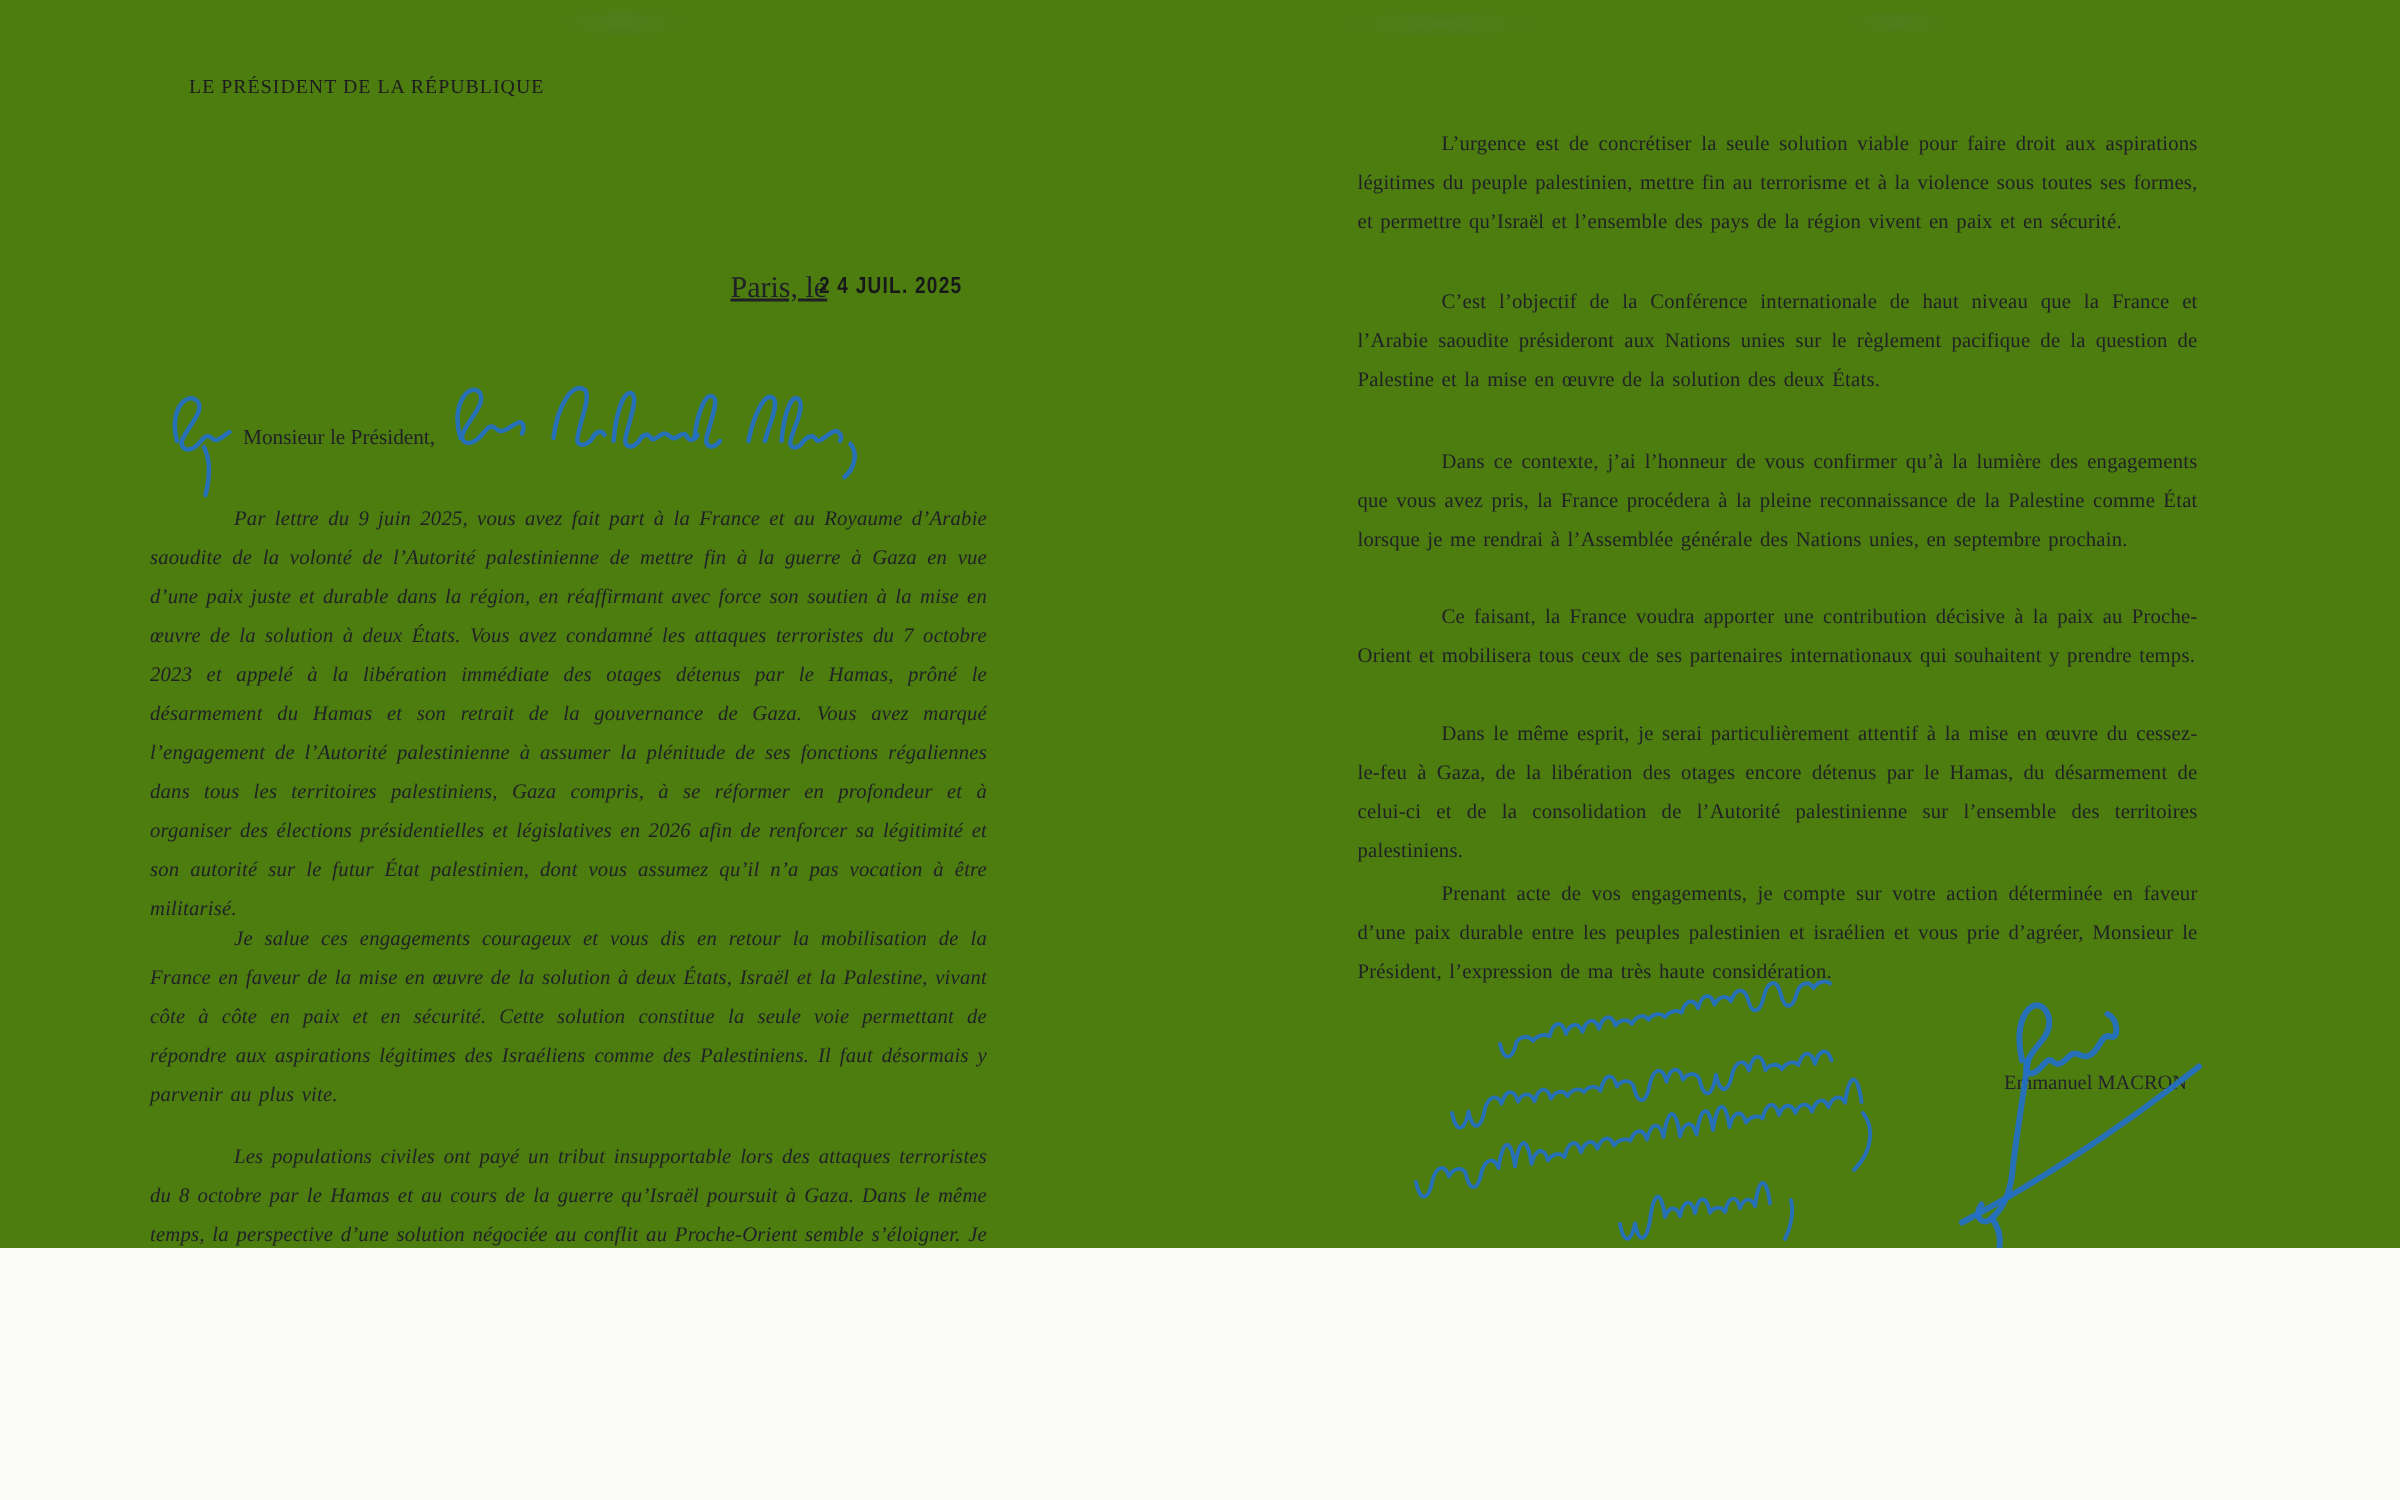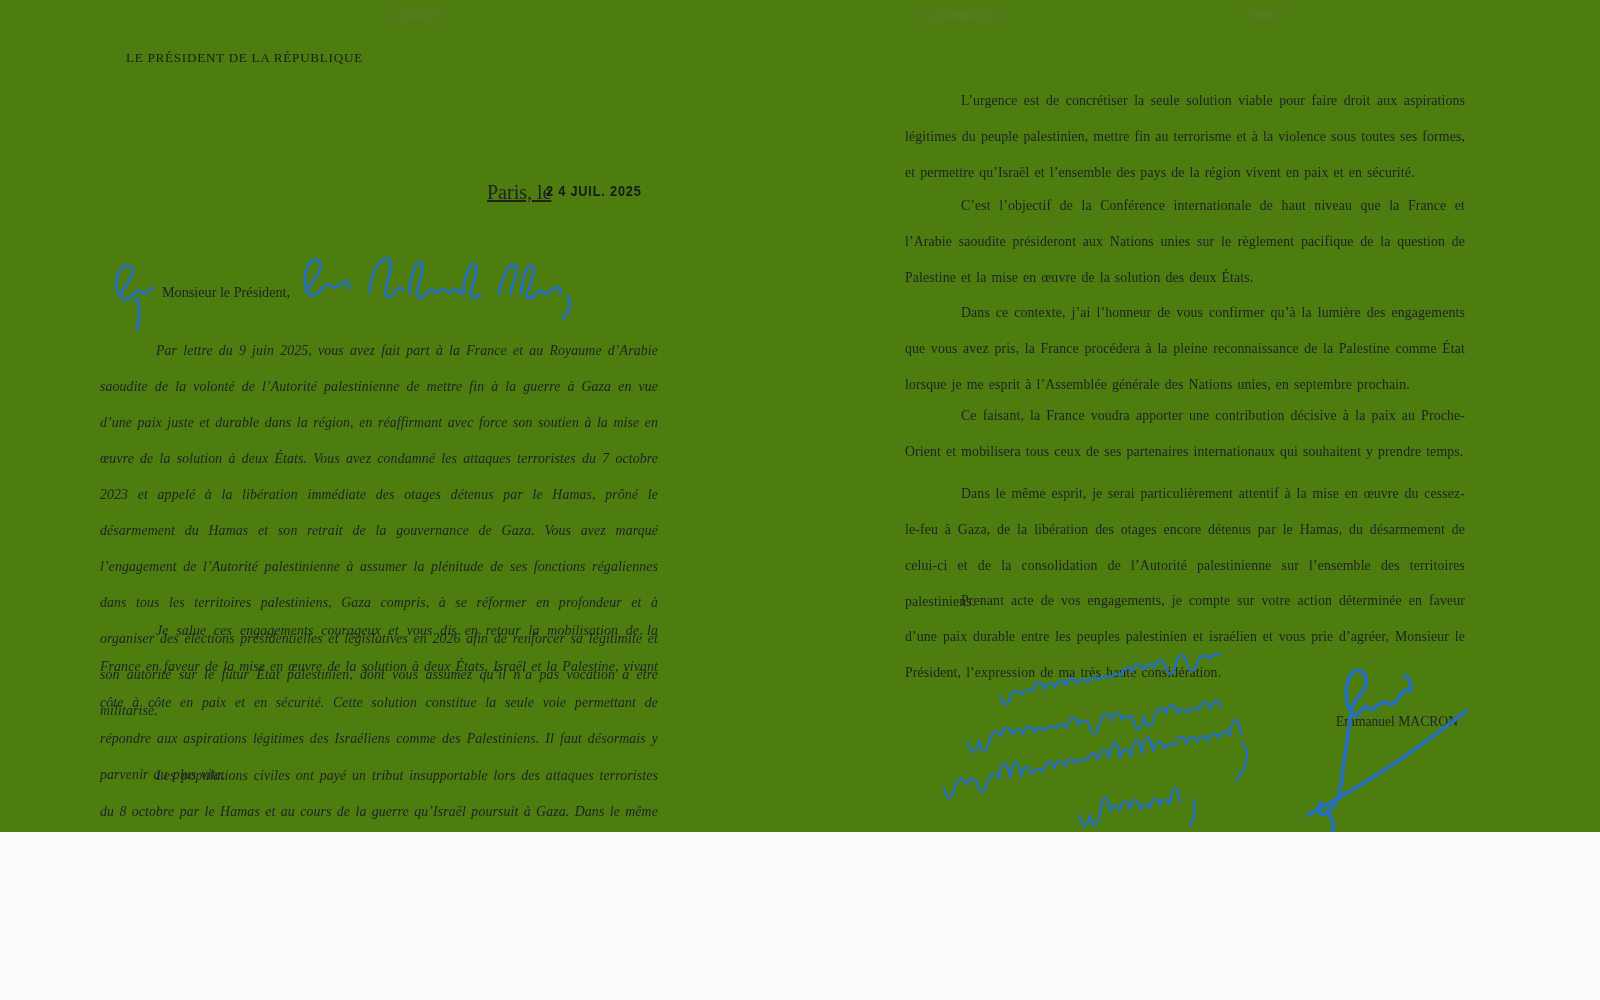--- a/index.html
+++ b/index.html
@@ -7,21 +7,21 @@
   .canvas{
     position:relative;width:1600px;height:832px;overflow:hidden;
     background:#4d7c0f;
     font-family:"Liberation Serif", serif;
     color:#1f2126;
   }
   .abs{position:absolute;}
   
   .para{
     position:absolute;margin:0;
-    font-size:13.8px;line-height:36px;
+    font-size:13.8px;line-height:26px;
     text-align:justify;text-align-last:left;
     text-indent:56px;word-spacing:0.10em;letter-spacing:0.01em;
   }
   .lp{left:100px;width:558px;font-style:italic;}
   .rp{left:905px;width:560px;}
   .lp1{top:333px}.lp2{top:613px}.lp3{top:758px}
   .rp1{top:83px}.rp2{top:188px}.rp3{top:295px}.rp4{top:398px}.rp5{top:476px}.rp6{top:583px}
 
   .letterhead{
     left:126px;top:50px;font-size:13.2px;letter-spacing:.7px;color:#1c1c1e;
@@ -85,21 +85,21 @@
     <p class="para lp lp3">Les populations civiles ont payé un tribut insupportable lors des attaques terroristes du 8 octobre par le Hamas et au cours de la guerre qu’Israël poursuit à Gaza. Dans le même temps, la perspective d’une solution négociée au conflit au Proche-Orient semble s’éloigner. Je ne m’y résous pas.</p>
 
     <div class="abs recipient">
     </div>
   </section>
 
   <section>
 
     <p class="para rp rp1">L’urgence est de concrétiser la seule solution viable pour faire droit aux aspirations légitimes du peuple palestinien, mettre fin au terrorisme et à la violence sous toutes ses formes, et permettre qu’Israël et l’ensemble des pays de la région vivent en paix et en sécurité.</p>
     <p class="para rp rp2">C’est l’objectif de la Conférence internationale de haut niveau que la France et l’Arabie saoudite présideront aux Nations unies sur le règlement pacifique de la question de Palestine et la mise en œuvre de la solution des deux États.</p>
-    <p class="para rp rp3">Dans ce contexte, j’ai l’honneur de vous confirmer qu’à la lumière des engagements que vous avez pris, la France procédera à la pleine reconnaissance de la Palestine comme État lorsque je me esprit à l’Assemblée générale des Nations unies, en septembre prochain.</p>
+    <p class="para rp rp3">Dans ce contexte, j’ai l’honneur de vous confirmer qu’à la lumière des engagements que vous avez pris, la France procédera à la pleine reconnaissance de la Palestine comme État lorsque je me rendrai à l’Assemblée générale des Nations unies, en septembre prochain.</p>
     <p class="para rp rp4">Ce faisant, la France voudra apporter une contribution décisive à la paix au Proche-Orient et mobilisera tous ceux de ses partenaires internationaux qui souhaitent y prendre temps.</p>
     <p class="para rp rp5">Dans le même esprit, je serai particulièrement attentif à la mise en œuvre du cessez-le-feu à Gaza, de la libération des otages encore détenus par le Hamas, du désarmement de celui-ci et de la consolidation de l’Autorité palestinienne sur l’ensemble des territoires palestiniens.</p>
     <p class="para rp rp6">Prenant acte de vos engagements, je compte sur votre action déterminée en faveur d’une paix durable entre les peuples palestinien et israélien et vous prie d’agréer, Monsieur le Président, l’expression de ma très haute considération.</p>
 
     <svg class="ink-layer" style="left:930px;top:648px;" width="330" height="190" viewBox="0 0 330 190">
       <path class="ink" stroke-width="2.6" d="M 70 48 c 2.8 11.9 8.3 11.0 11 -1.4 c 2.8 -3.8 8.3 -4.7 11 -0.7 c 2.8 -3.9 8.3 -4.7 11 -3.0 c 2.8 -10.3 8.3 -11.2 11 -1.6 c 2.8 -7.3 8.3 -8.2 11 -1.4 c 2.8 -9.0 8.3 -9.8 11 -2.0 c 2.8 -9.5 8.3 -10.3 11 -2.2 c 2.8 -4.1 8.3 -5.0 11 -1.0 c 2.8 -6.0 8.3 -6.9 11 -2.7 c 2.8 -4.4 8.3 -5.2 11 -1.9 c 2.8 -4.3 8.3 -5.1 11 -2.9 c 2.8 -8.9 8.3 -9.8 11 -3.0 c 2.8 -10.0 8.3 -10.9 11 -2.4 c 2.8 -6.0 8.3 -6.8 11 -2.3 c 2.8 -8.5 8.3 -9.4 11 -2.3 c 2.8 11.9 8.3 11.0 11 -1.4 c 2.8 -10.5 8.3 -11.3 11 -1.8 c 2.8 11.9 8.3 11.0 11 -0.5 c 2.8 -6.9 8.3 -7.8 11 -2.7 c 2.8 -4.7 8.3 -5.6 11 -3.2" stroke="#2470c8"></path>
       <path class="ink" stroke-width="2.6" d="M 38 94 c 2.8 13.6 8.3 12.7 11 -1.1 c 2.8 13.6 8.3 12.7 11 -2.2 c 2.8 -8.4 8.3 -9.3 11 -2.9 c 2.8 -9.6 8.3 -10.4 11 -1.3 c 2.8 -6.1 8.3 -6.9 11 -0.3 c 2.8 -9.6 8.3 -10.5 11 -1.7 c 2.8 -5.4 8.3 -6.3 11 -1.7 c 2.8 -4.9 8.3 -5.8 11 -2.7 c 2.8 -4.1 8.3 -4.9 11 -0.9 c 2.8 -11.8 8.3 -12.7 11 -2.8 c 2.8 -4.3 8.3 -5.2 11 -0.6 c 2.8 13.6 8.3 12.7 11 -1.4 c 2.8 -10.9 8.3 -11.7 11 -1.3 c 2.8 -10.0 8.3 -10.9 11 -1.3 c 2.8 -4.4 8.3 -5.3 11 -0.4 c 2.8 13.6 8.3 12.7 11 -3.0 c 2.8 13.6 8.3 12.7 11 -1.3 c 2.8 -8.5 8.3 -9.3 11 -1.4 c 2.8 -11.7 8.3 -12.5 11 -0.3 c 2.8 -4.1 8.3 -5.0 11 -0.6 c 2.8 -4.9 8.3 -5.8 11 -2.8 c 2.8 -9.5 8.3 -10.4 11 -0.7 c 2.8 -10.3 8.3 -11.1 11 -2.4" stroke="#2470c8"></path>
       <path class="ink" stroke-width="2.6" d="M 14 140 c 2.8 13.6 8.3 12.7 11 -1.3 c 2.8 -9.7 8.3 -10.6 11 -2.4 c 2.8 -5.7 8.3 -6.6 11 -2.6 c 2.8 13.6 8.3 12.7 11 -1.5 c 2.8 -7.9 8.3 -8.8 11 -1.5 c 2.8 -20.0 8.3 -20.9 11 -1.1 c 2.8 -20.0 8.3 -20.9 11 -1.6 c 2.8 -10.7 8.3 -11.6 11 -2.4 c 2.8 -4.6 8.3 -5.5 11 -2.2 c 2.8 -11.5 8.3 -12.4 11 -3.2 c 2.8 -8.2 8.3 -9.1 11 -2.4 c 2.8 -8.1 8.3 -9.0 11 -2.2 c 2.8 -4.1 8.3 -5.0 11 -3.2 c 2.8 -7.7 8.3 -8.7 11 -0.7 c 2.8 -11.6 8.3 -12.6 11 -1.6 c 2.8 -20.0 8.3 -20.9 11 -0.5 c 2.8 -10.3 8.3 -11.2 11 -1.2 c 2.8 -20.0 8.3 -20.9 11 -3.0 c 2.8 -20.0 8.3 -20.9 11 -2.1 c 2.8 -11.2 8.3 -12.1 11 -2.8 c 2.8 -4.4 8.3 -5.3 11 -2.9 c 2.8 -11.1 8.3 -12.0 11 -2.2 c 2.8 -7.6 8.3 -8.5 11 -1.4 c 2.8 -6.8 8.3 -7.7 11 -0.9 c 2.8 -8.8 8.3 -9.7 11 -2.9 c 2.8 -7.5 8.3 -8.5 11 -3.1 c 2.8 -20.0 8.3 -20.9 11 -0.4" stroke="#2470c8"></path>
       <path class="ink" stroke-width="2.6" d="M312 94 C320 104 318 120 306 132" stroke="#2470c8"></path>
       <path class="ink" stroke-width="2.6" d="M 150 168 c 2.5 13.6 7.5 12.8 10 -0.4 c 2.5 13.6 7.5 12.8 10 -2.2 c 2.5 -20.0 7.5 -20.8 10 -2.0 c 2.5 -7.2 7.5 -8.0 10 -0.6 c 2.5 -11.3 7.5 -12.1 10 -2.0 c 2.5 -11.9 7.5 -12.7 10 -0.3 c 2.5 -4.0 7.5 -4.8 10 -0.5 c 2.5 -11.0 7.5 -11.8 10 -2.5 c 2.5 -7.0 7.5 -7.8 10 -1.4 c 2.5 -20.0 7.5 -20.8 10 -1.8" stroke="#2470c8"></path>

